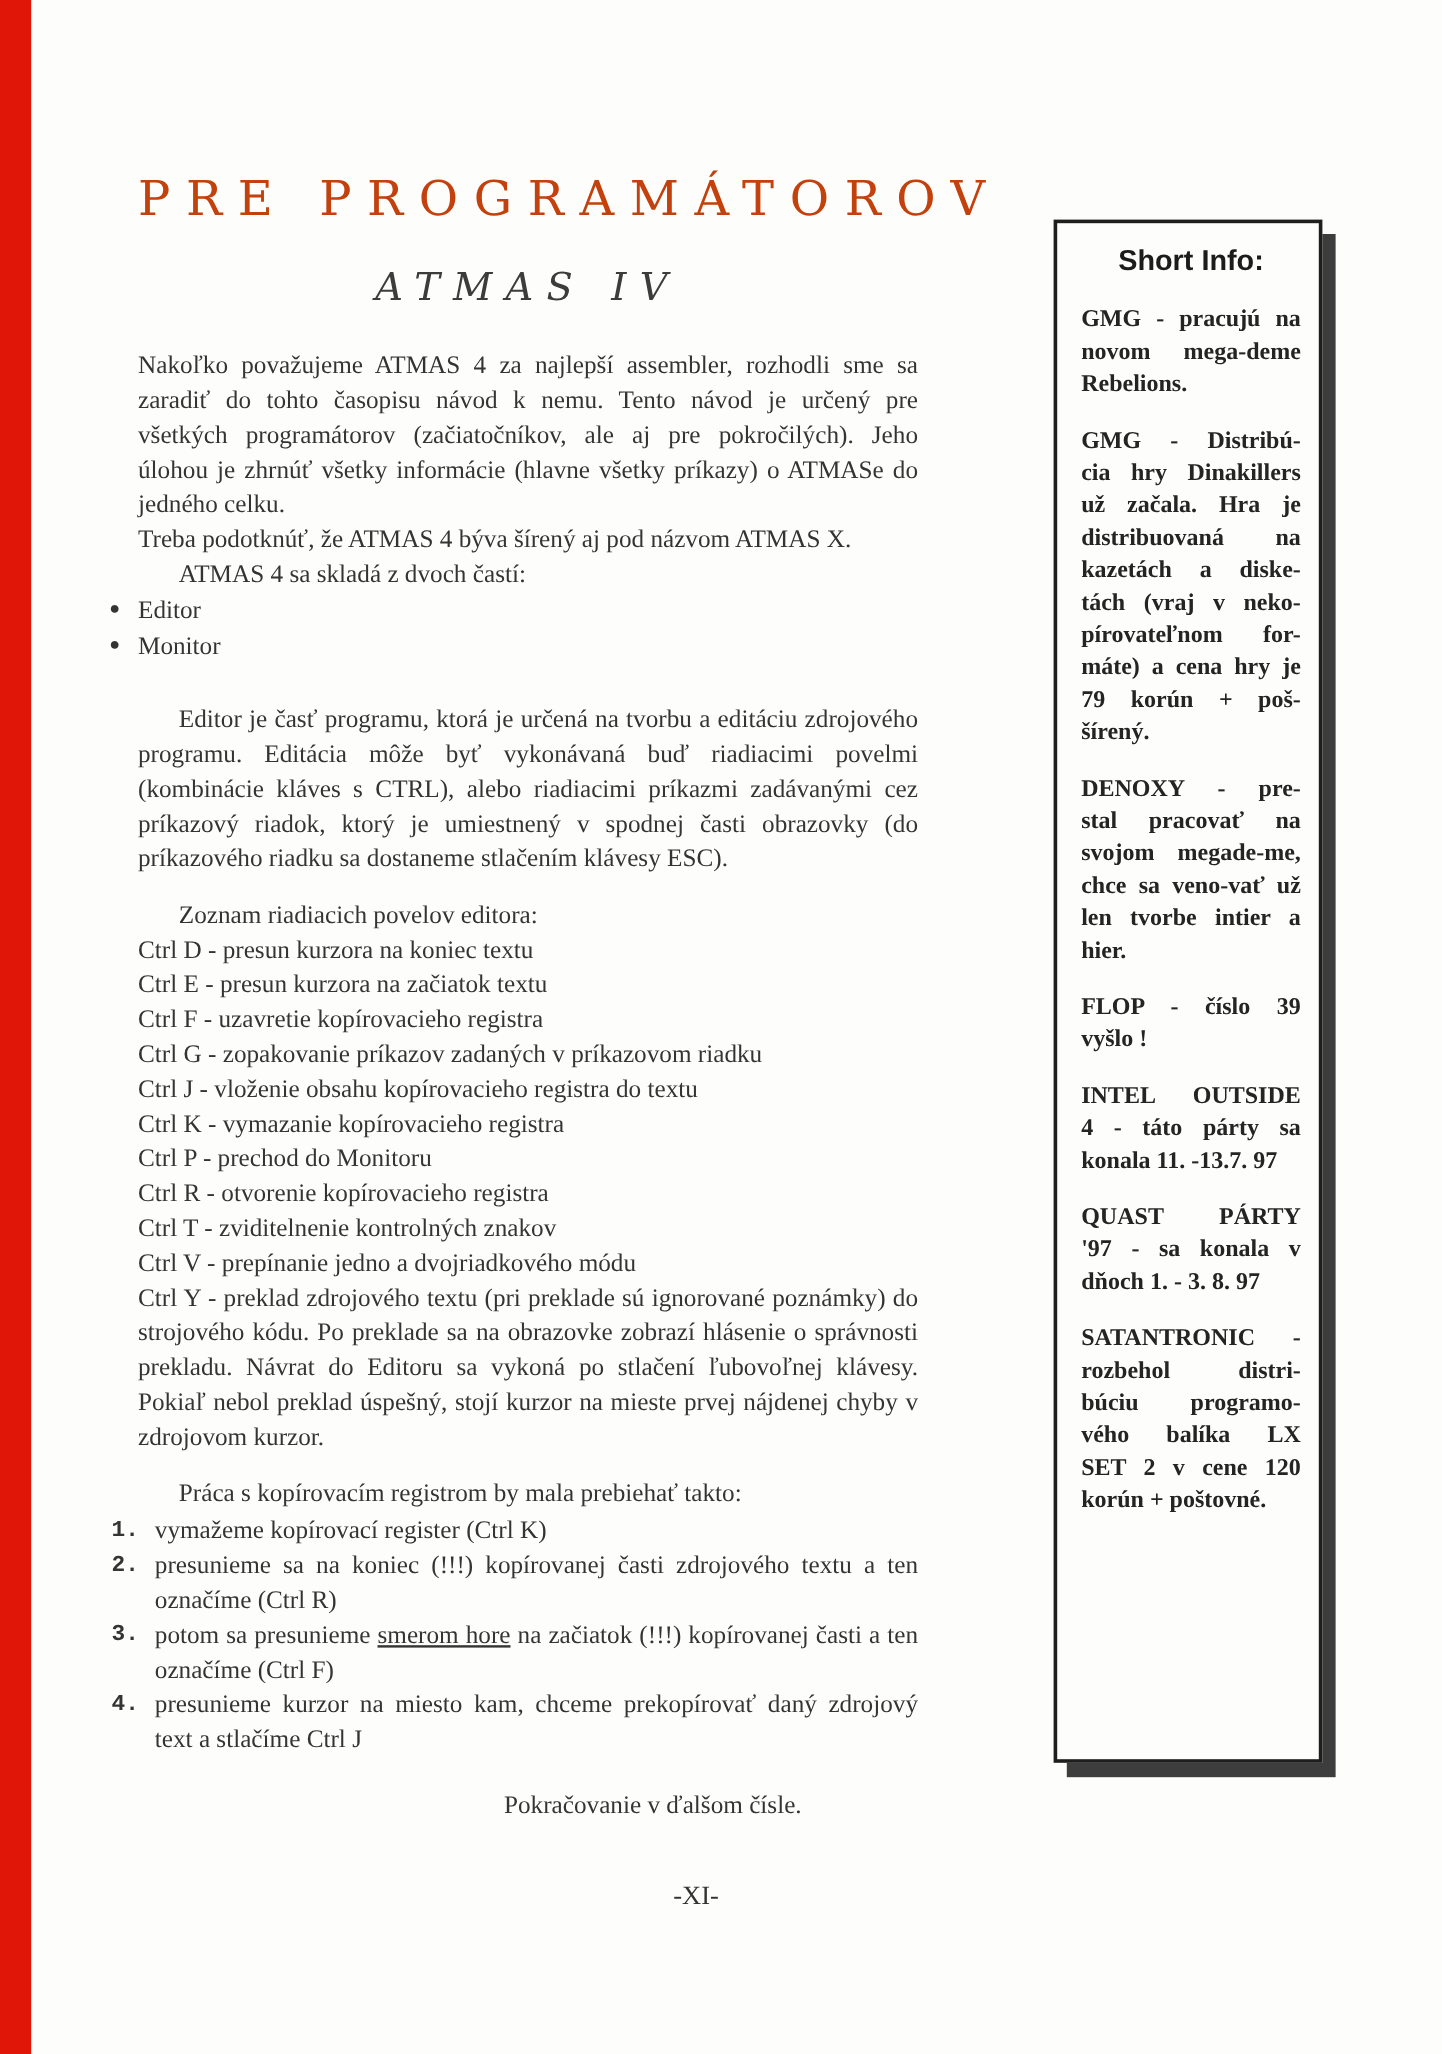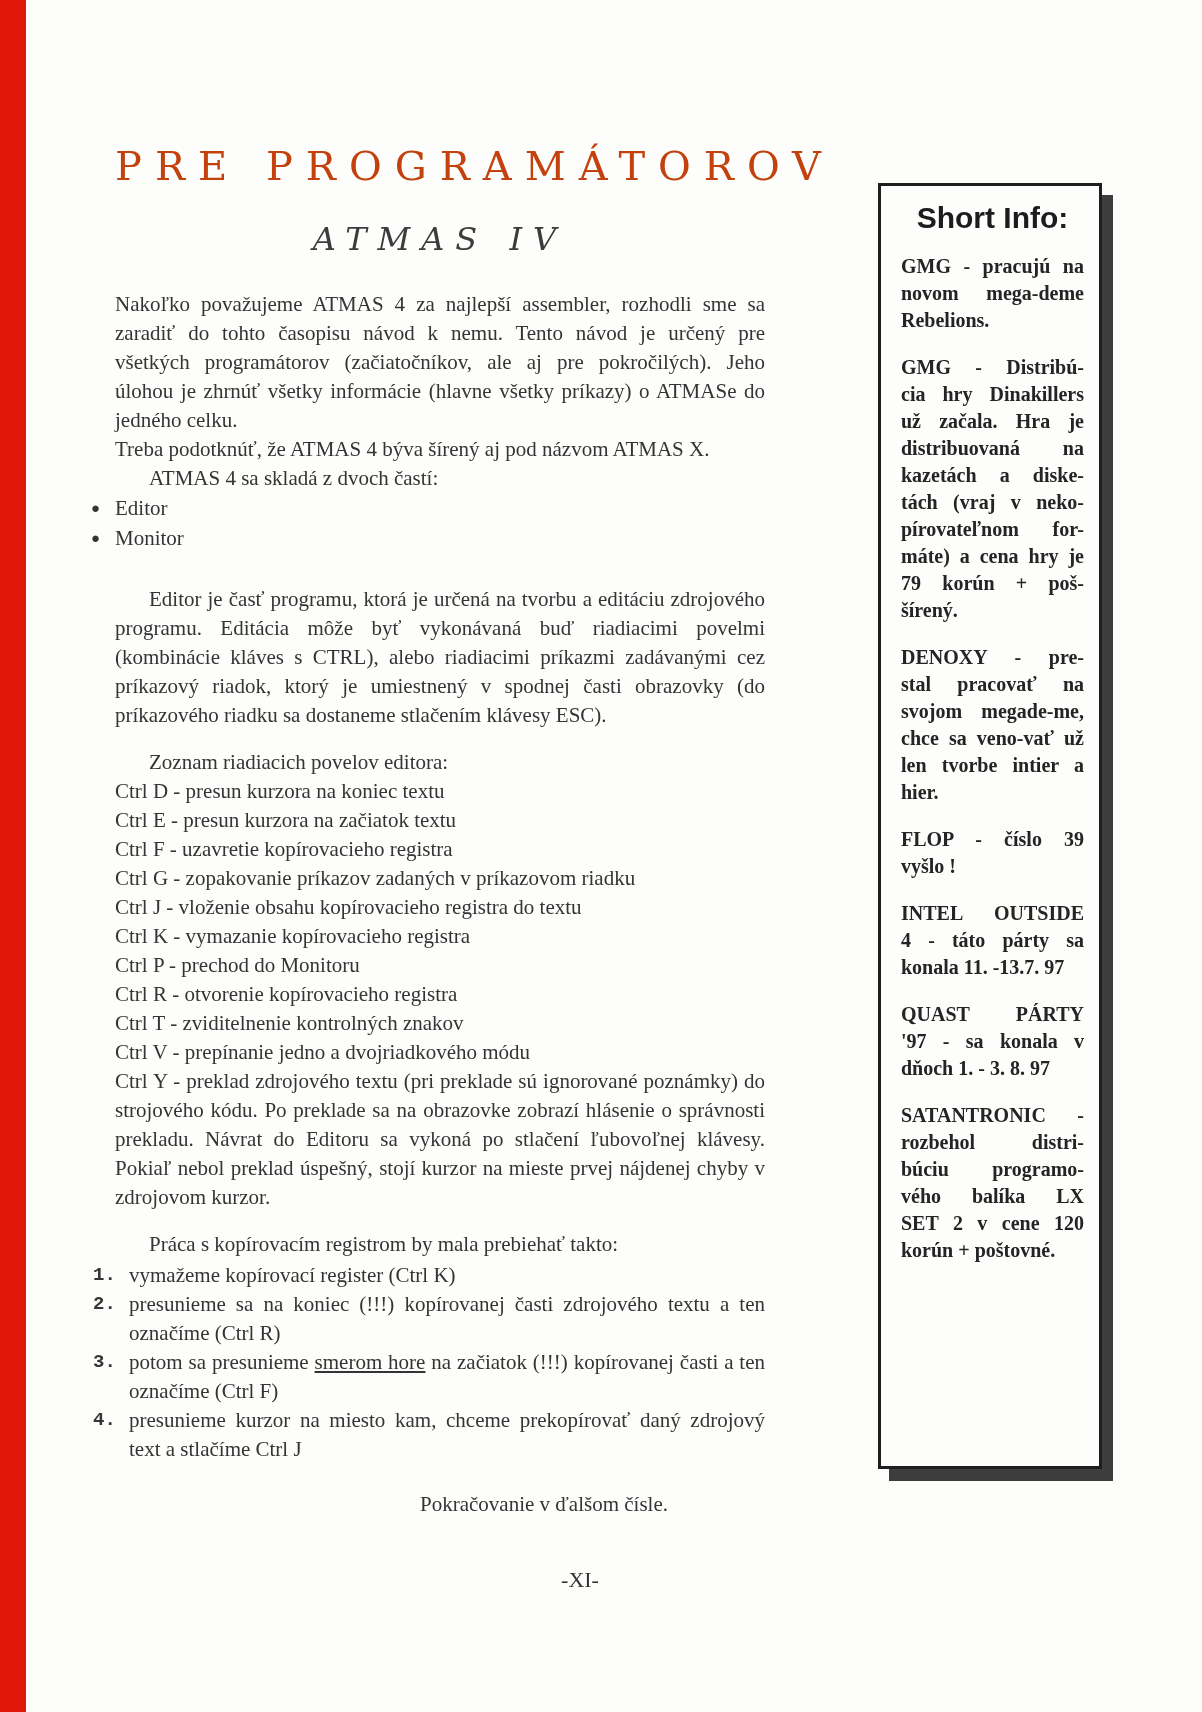--- a/index.html
+++ b/index.html
@@ -57,21 +57,21 @@
   .sidebar {
     position:absolute; left:878px; top:183px; width:224px; height:1286px;
     box-sizing:border-box; border:3px solid #1e1e1e; background:#fdfdfb;
     box-shadow:11px 12px 0 #3d3d3d;
     padding:14px 15px 0 20px;
     font-weight:bold; font-size:20px; line-height:27px; color:#242424;
   }
   .sidebar .line { min-height:27px; }
   .sidebar-title {
     font-family:"Liberation Sans", sans-serif; font-weight:bold;
-    font-size:30px; text-align:center; margin:4px 0 22px 0; color:#1c1c1c;
+    font-size:24px; text-align:center; margin:4px 0 22px 0; color:#1c1c1c;
   }
   .sb-para { margin-bottom:20px; }
 </style>
 </head>
 <body>
 
 <div class="page">
 
   <div class="red-stripe" style="background: rgb(224, 23, 8);"></div>
 

